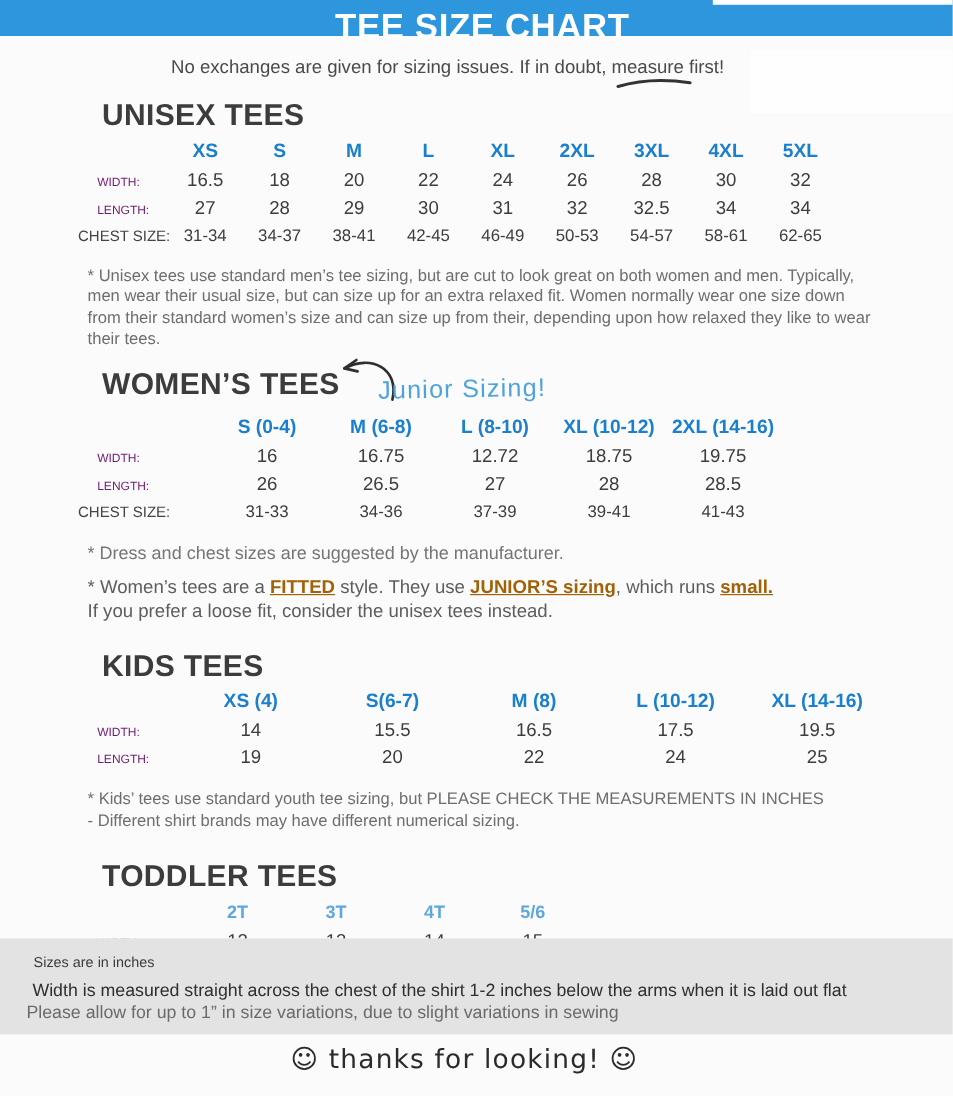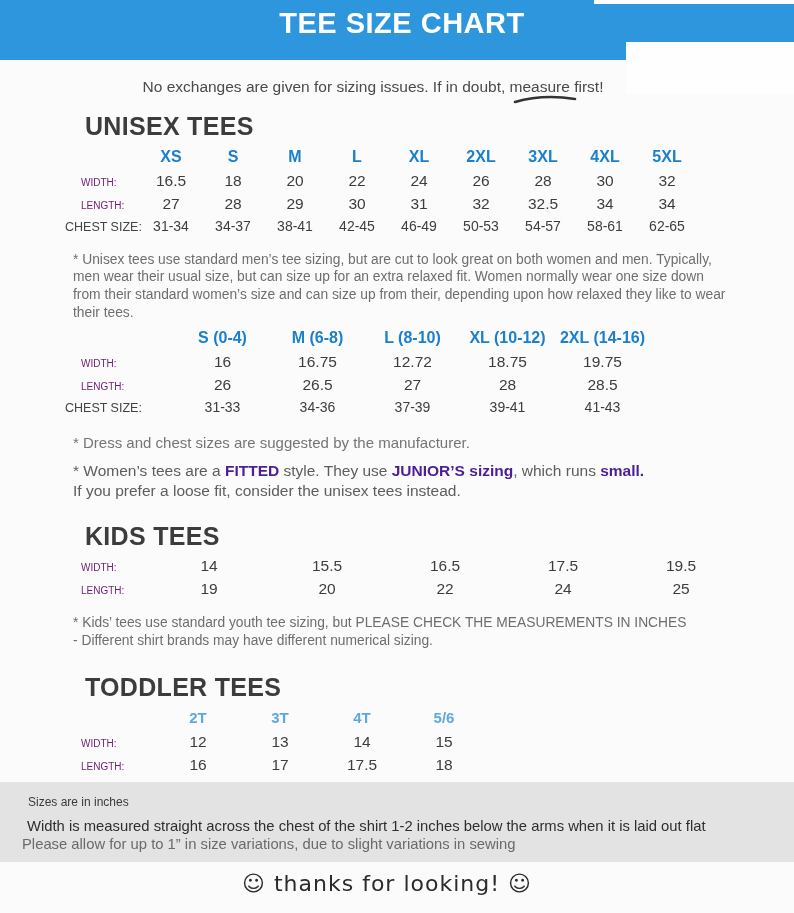--- a/index.html
+++ b/index.html
@@ -3,21 +3,21 @@
 <meta charset="utf-8">
 <style>
   html,body{margin:0;padding:0;}
   body{
     width:794px;height:913px;position:relative;overflow:hidden;
     background:#fbfbfb;
     font-family:"Liberation Sans",sans-serif;
     -webkit-font-smoothing:antialiased;
   }
   
-  .banner{height:60px;background:#2D96DC;position:relative;padding-left:36px;}
+  .banner{height:30px;background:#2D96DC;position:relative;padding-left:36px;}
   .banner .title{
     margin:0;color:#ffffff;font-size:29px;font-weight:bold;letter-spacing:.5px;
     text-align:center;line-height:47px;padding-right:26px;
   }
   .patch-top{position:absolute;top:0;right:0;width:200px;height:4px;background:#fdfdfd;}
   .patch-side{position:absolute;top:42px;right:0;width:168px;height:52px;background:#fefefe;z-index:5;}
   
   .notice{margin-top:18px;text-align:center;padding-right:48px;
           font-size:15.5px;color:#4a4a4a;}
   .measure-wrap{position:relative;display:inline-block;}
@@ -48,21 +48,21 @@
   .toddler .tcol{color:#5FA8DE;font-size:15px;}
   .tcell{flex:0 0 auto;width:var(--colw);text-align:center;
          font-size:15.5px;color:#3d3d3d;white-space:nowrap;}
   .tcell.small{font-size:14px;}
   
   .note{margin:10px 0 0 8px;width:662px;font-size:13.8px;line-height:1.29;
         color:#6e6e6e;}
   .note-small{margin:12px 0 0 8px;font-size:15px;color:#757575;}
   .note-big{margin:10px 0 0 8px;width:660px;font-size:15.5px;line-height:1.3;
             color:#5d5d5d;}
-  .note-big b{color:#4c1d95;}
+  .note-big b{color:#a16207;text-decoration:underline;}
   
   .footer{position:absolute;left:0;top:782px;width:794px;height:80px;
           background:#e3e3e3;z-index:4;}
   .footer-line1{padding:13px 0 0 28px;font-size:12px;color:#3a3a3a;}
   .footer-line2{margin-top:9px;padding-left:27px;font-size:14.8px;color:#2e2e2e;}
   .footer-line3{margin-top:2px;padding-left:22px;font-size:14.8px;color:#6a6a6a;}
   .thanks{position:absolute;left:0;top:871px;width:794px;text-align:center;
           padding-right:20px;box-sizing:border-box;
           font-family:"DejaVu Sans",sans-serif;font-size:22px;color:#2b2b2b;
           letter-spacing:1px;z-index:5;}
@@ -135,20 +135,28 @@
         <div class="tcell small">42-45</div>
         <div class="tcell small">46-49</div>
         <div class="tcell small">50-53</div>
         <div class="tcell small">54-57</div>
         <div class="tcell small">58-61</div>
         <div class="tcell small">62-65</div>
       </div>
     </div>
   <p class="note">* Unisex tees use standard men’s tee sizing, but are cut to look great on both women and men. Typically, men wear their usual size, but can size up for an extra relaxed fit. Women normally wear one size down from their standard women’s size and can size up from their, depending upon how relaxed they like to wear their tees.</p>
 
+  <div class="heading-row">
+    <h2 class="section-heading">WOMEN’S TEES</h2>
+    <svg class="arrow-svg" width="72" height="44" viewBox="0 0 72 44">
+      <path d="M64 40 C 70 14, 46 2, 24 14" fill="none" stroke="#2e2e2e" stroke-width="2.2" stroke-linecap="round"></path>
+      <path d="M24 14 l10 -7 M24 14 l11 2.5" fill="none" stroke="#2e2e2e" stroke-width="2.2" stroke-linecap="round"></path>
+    </svg>
+    <span class="annotation">Junior Sizing!</span>
+  </div>
   <div class="sizetable" style="--labelw:110px;--colw:95px;">
       <div class="trow thead">
         <div class="tlabel"></div>
         <div class="tcol">S (0-4)</div>
         <div class="tcol">M (6-8)</div>
         <div class="tcol">L (8-10)</div>
         <div class="tcol">XL (10-12)</div>
         <div class="tcol">2XL (14-16)</div>
       </div>
       <div class="trow">
@@ -177,20 +185,28 @@
       </div>
     </div>
   <p class="note-small">* Dress and chest sizes are suggested by the manufacturer.</p>
   <div class="note-big">
     <span>* Women’s tees are a </span><b>FITTED</b><span> style. They use </span><b>JUNIOR’S sizing</b><span>, which runs </span><b>small.</b>
     <div>If you prefer a loose fit, consider the unisex tees instead.</div>
   </div>
 
   <h2 class="section-heading" style="margin-top:22px;">KIDS TEES</h2>
   <div class="sizetable" style="--labelw:85px;--colw:118px;">
+      <div class="trow thead">
+        <div class="tlabel"></div>
+        <div class="tcol">XS (4)</div>
+        <div class="tcol">S(6-7)</div>
+        <div class="tcol">M (8)</div>
+        <div class="tcol">L (10-12)</div>
+        <div class="tcol">XL (14-16)</div>
+      </div>
       <div class="trow">
         <div class="tlabel">WIDTH:</div>
         <div class="tcell">14</div>
         <div class="tcell">15.5</div>
         <div class="tcell">16.5</div>
         <div class="tcell">17.5</div>
         <div class="tcell">19.5</div>
       </div>
       <div class="trow">
         <div class="tlabel">LENGTH:</div>

